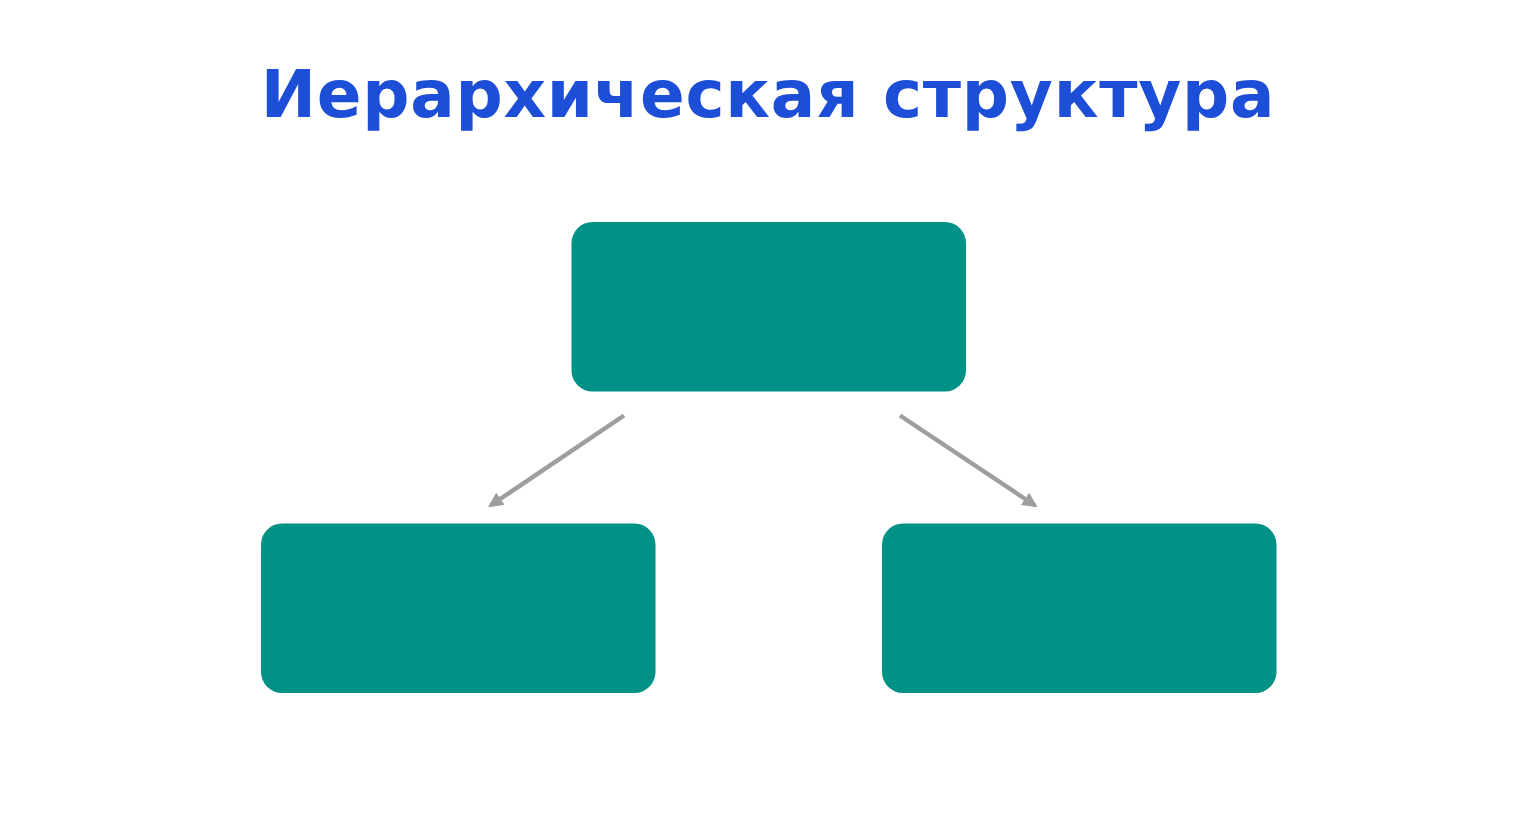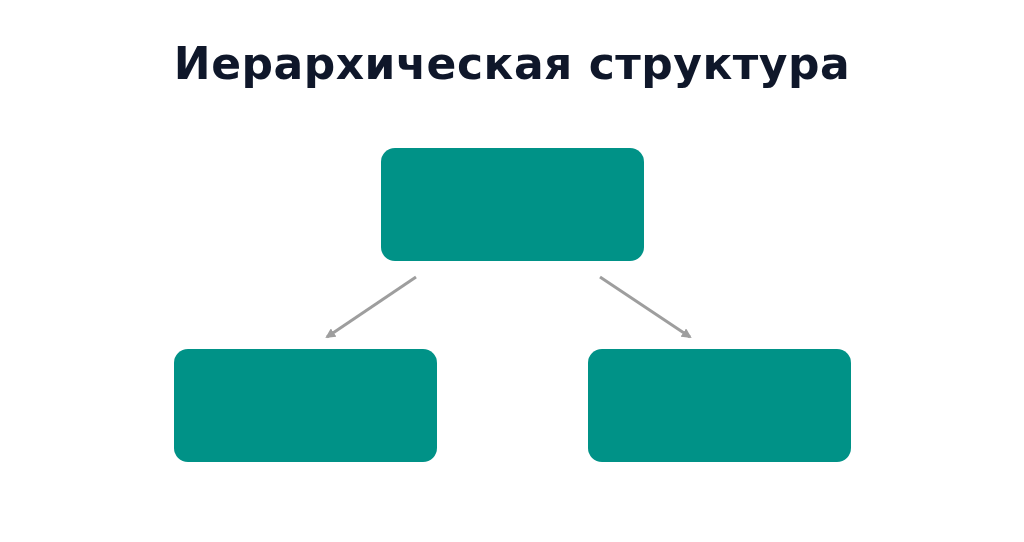--- a/index.html
+++ b/index.html
@@ -15,21 +15,21 @@
       font-family: "DejaVu Sans", "Liberation Sans", sans-serif;
     }
     .title {
       position: absolute;
       left: 0;
       top: 34px;
       width: 1024px;
       text-align: center;
       font-size: 44px;
       font-weight: bold;
-      color: #0f172a;
+      color: #1d4ed8;
       letter-spacing: 0.5px;
       line-height: 60px;
     }
     .node {
       position: absolute;
       width: 263px;
       height: 113px;
       border-radius: 14px;
     }
     .node-text {

